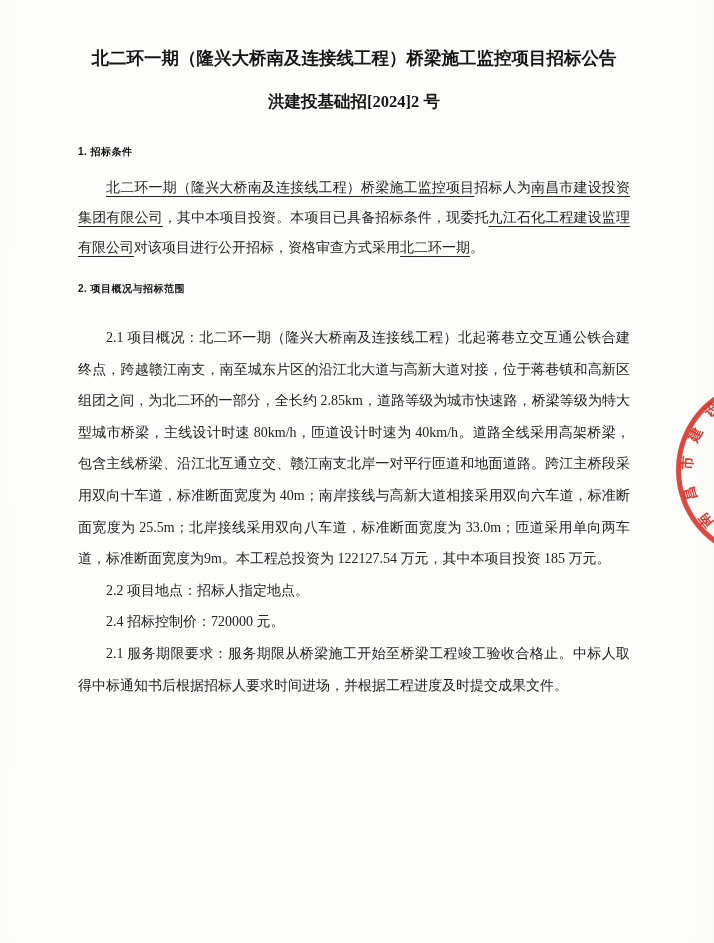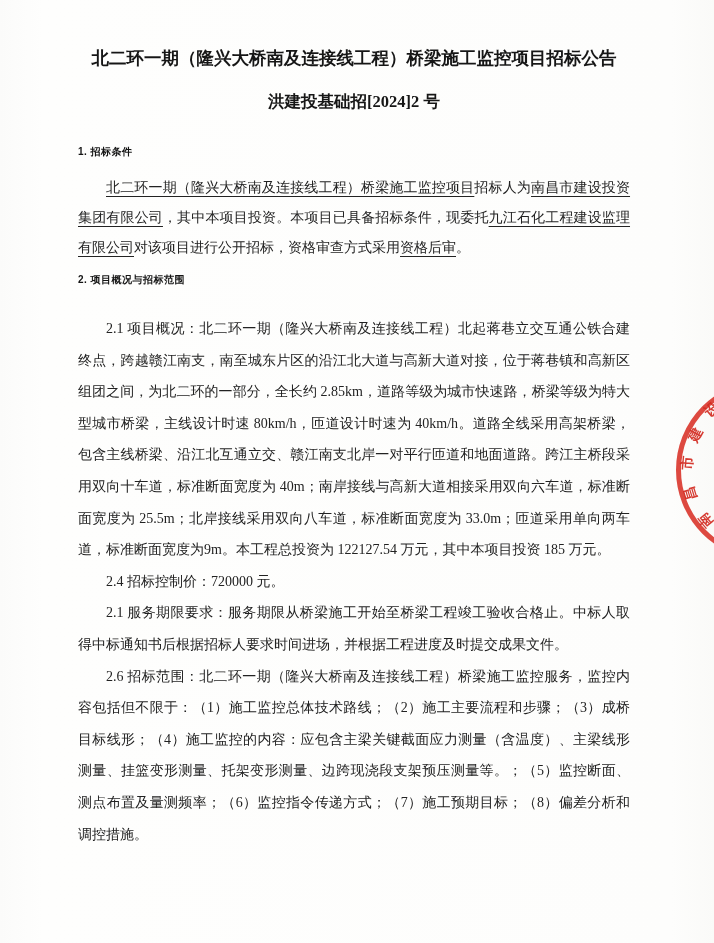--- a/index.html
+++ b/index.html
@@ -53,21 +53,21 @@
   }
   .para-2 {
     margin: 0;
     font-size: 14px;
     line-height: 31.6px;
     text-align: justify;
     text-indent: 2em;
     color: #222222;
   }
   .para-2.first { margin-top: 21px; }
-  .sec-heading.second { margin-top: 5px; }
+  .sec-heading.second { margin-top: 14px; }
   .u {
     text-decoration: underline;
     text-underline-offset: 4px;
     text-decoration-thickness: 1px;
   }
   
   .stamp {
     position: absolute;
     left: 0; top: 0; width: 714px; height: 943px;
     pointer-events: none;
@@ -92,28 +92,28 @@
 <body>
 
 <div class="page">
   <div class="content">
 
     <div class="doc-title">北二环一期（隆兴大桥南及连接线工程）桥梁施工监控项目招标公告</div>
     <div class="doc-number">洪建投基础招[2024]2 号</div>
 
     <div class="sec-heading">1. 招标条件</div>
 
-    <p class="para"><span class="u">北二环一期（隆兴大桥南及连接线工程）桥梁施工监控项目</span><span>招标人为</span><span class="u">南昌市建设投资集团有限公司</span><span>，其中本项目投资。本项目已具备招标条件，现委托</span><span class="u">九江石化工程建设监理有限公司</span><span>对该项目进行公开招标，资格审查方式采用</span><span class="u">资格后审</span><span>。</span></p>
+    <p class="para"><span class="u">北二环一期（隆兴大桥南及连接线工程）桥梁施工监控项目</span><span>招标人为</span><span class="u">南昌市建设投资集团有限公司</span><span>，其中本项目投资。本项目已具备招标条件，现委托</span><span class="u">九江石化工程建设监理有限公司</span><span>对该项目进行公开招标，资格审查方式采用</span><span class="u">北二环一期</span><span>。</span></p>
 
     <div class="sec-heading second">2. 项目概况与招标范围</div>
 
     <p class="para-2 first">2.1 项目概况：北二环一期（隆兴大桥南及连接线工程）北起蒋巷立交互通公铁合建终点，跨越赣江南支，南至城东片区的沿江北大道与高新大道对接，位于蒋巷镇和高新区组团之间，为北二环的一部分，全长约 2.85km，道路等级为城市快速路，桥梁等级为特大型城市桥梁，主线设计时速 80km/h，匝道设计时速为 40km/h。道路全线采用高架桥梁，包含主线桥梁、沿江北互通立交、赣江南支北岸一对平行匝道和地面道路。跨江主桥段采用双向十车道，标准断面宽度为 40m；南岸接线与高新大道相接采用双向六车道，标准断面宽度为 25.5m；北岸接线采用双向八车道，标准断面宽度为 33.0m；匝道采用单向两车道，标准断面宽度为9m。本工程总投资为 122127.54 万元，其中本项目投资 185 万元。</p>
+    <p class="para-2">2.2 项目地点：招标人指定地点。</p>
     <p class="para-2">2.4 招标控制价：720000 元。</p>
     <p class="para-2">2.1 服务期限要求：服务期限从桥梁施工开始至桥梁工程竣工验收合格止。中标人取得中标通知书后根据招标人要求时间进场，并根据工程进度及时提交成果文件。</p>
-    <p class="para-2">2.6 招标范围：北二环一期（隆兴大桥南及连接线工程）桥梁施工监控服务，监控内容包括但不限于：（1）施工监控总体技术路线；（2）施工主要流程和步骤；（3）成桥目标线形；（4）施工监控的内容：应包含主梁关键截面应力测量（含温度）、主梁线形测量、挂篮变形测量、托架变形测量、边跨现浇段支架预压测量等。；（5）监控断面、测点布置及量测频率；（6）监控指令传递方式；（7）施工预期目标；（8）偏差分析和调控措施。</p>
 
   </div>
 
   <div class="stamp">
     <div class="stamp-ring"></div>
     <span class="stamp-char" style="left:706px; top:520px; transform:translate(-50%,-50%) rotate(-130deg);">南</span>
     <span class="stamp-char" style="left:691px; top:493px; transform:translate(-50%,-50%) rotate(-107deg);">昌</span>
     <span class="stamp-char" style="left:688px; top:463px; transform:translate(-50%,-50%) rotate(-85deg);">市</span>
     <span class="stamp-char" style="left:696px; top:435px; transform:translate(-50%,-50%) rotate(-63deg);">建</span>
     <span class="stamp-char" style="left:712px; top:410px; transform:translate(-50%,-50%) rotate(-40deg);">设</span>

